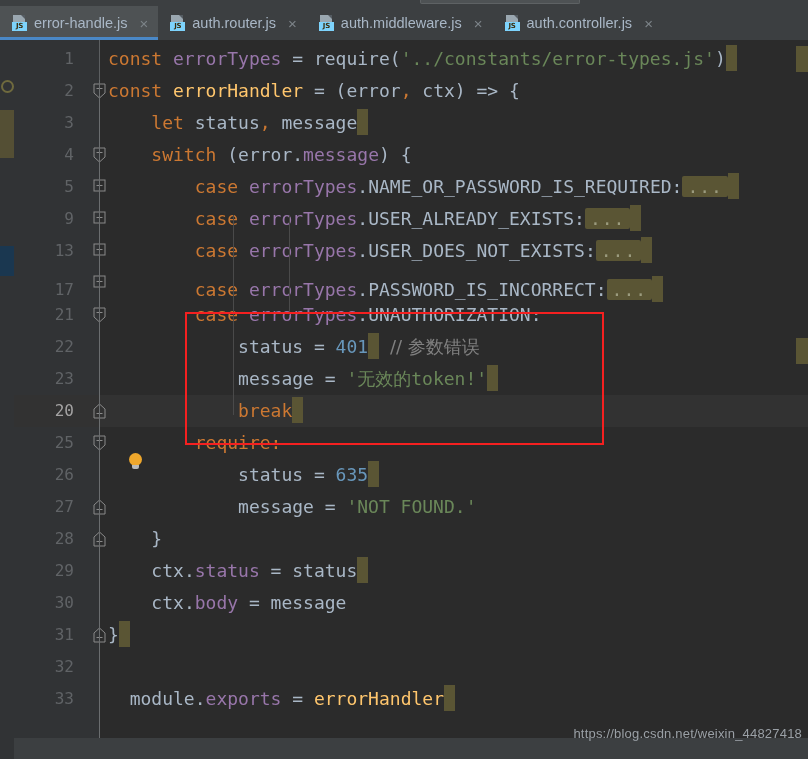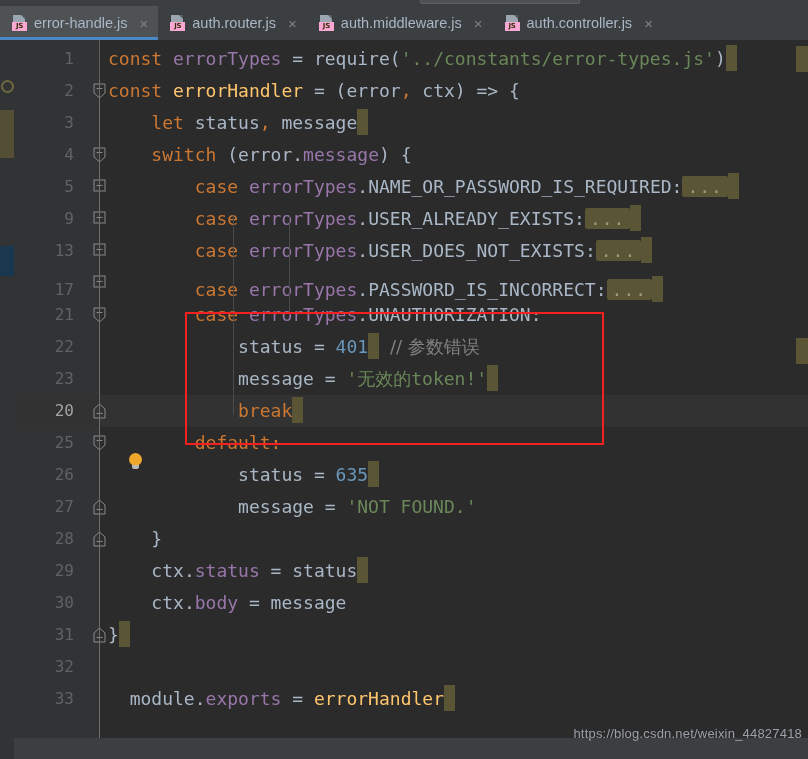--- a/index.html
+++ b/index.html
@@ -60,21 +60,21 @@
   .js-icon .page {
     position: absolute; left: 1px; top: 0; width: 12px; height: 11px;
     background: #9aa7b0;
   }
   .js-icon .page::after {
     content: ""; position: absolute; right: 0; top: 0;
     border-left: 4px solid transparent; border-top: 4px solid #545b61;
   }
   .js-icon .lbl {
     position: absolute; left: 0; bottom: 0; width: 15px; height: 9px;
-    background: #f9a8d4; color: #3a2c0c;
+    background: #7dd3fc; color: #3a2c0c;
     font-family: "DejaVu Sans", sans-serif;
     font-size: 7px; font-weight: bold; line-height: 9px; text-align: center;
     letter-spacing: -0.3px;
   }
 
   
   .left-strip {
     position: absolute; left: 0; top: 40px; width: 14px; bottom: 0;
     background: #313335;
   }
@@ -335,21 +335,21 @@
           <div class="code">            <span class="kw">break</span><span class="warnblk"></span></div>
         </div>
         <div class="fm" style="top: 363px;">
           <svg width="13" height="16" viewBox="0 0 13 16">
             <path d="M6.5 1L12 6v9H1V6z" fill="none" stroke="#8a8a8a"></path>
             <path d="M3.5 10.5h6" stroke="#8a8a8a"></path>
           </svg>
         </div>
         <div class="row" style="top: 387px;">
           <div class="ln">25</div>
-          <div class="code">        <span class="kw">default:</span></div>
+          <div class="code">        <span class="kw">require:</span></div>
         </div>
         <div class="fm" style="top: 395px;">
           <svg width="13" height="17" viewBox="0 0 13 17">
             <path d="M1 1h11v9l-5.5 5L1 10z" fill="none" stroke="#8a8a8a"></path>
             <path d="M3.5 5.5h6" stroke="#8a8a8a"></path>
           </svg>
         </div>
         <div class="row" style="top: 419px;">
           <div class="ln">26</div>
           <div class="code">            <span class="ident">status</span> = <span class="num">635</span><span class="warnblk"></span></div>

